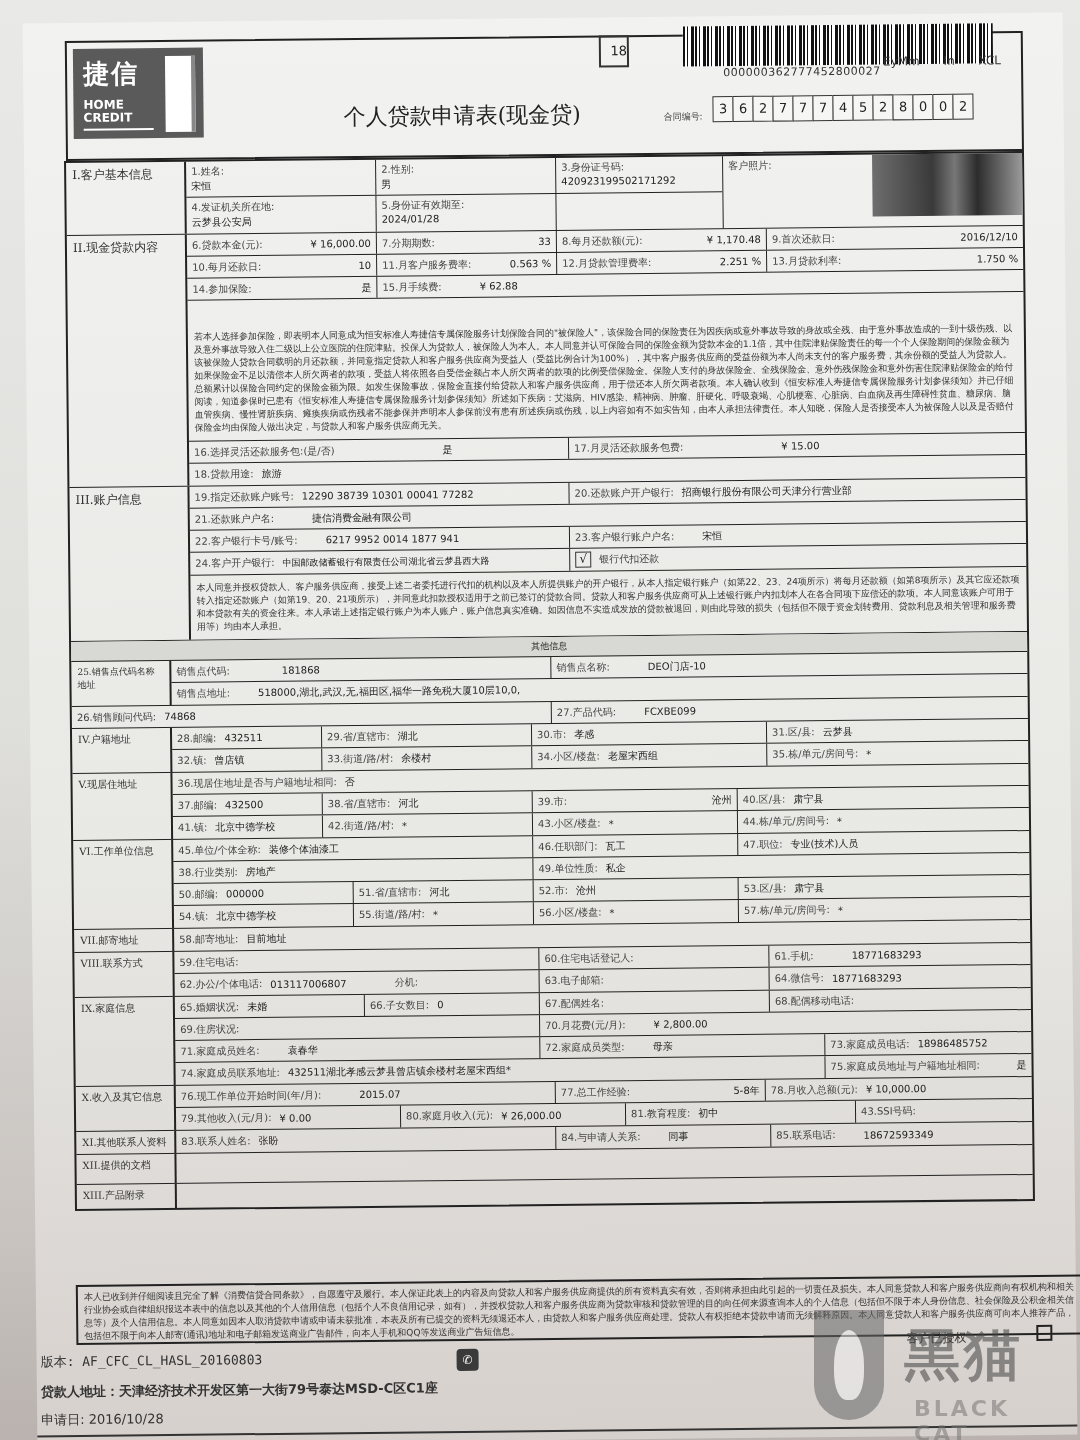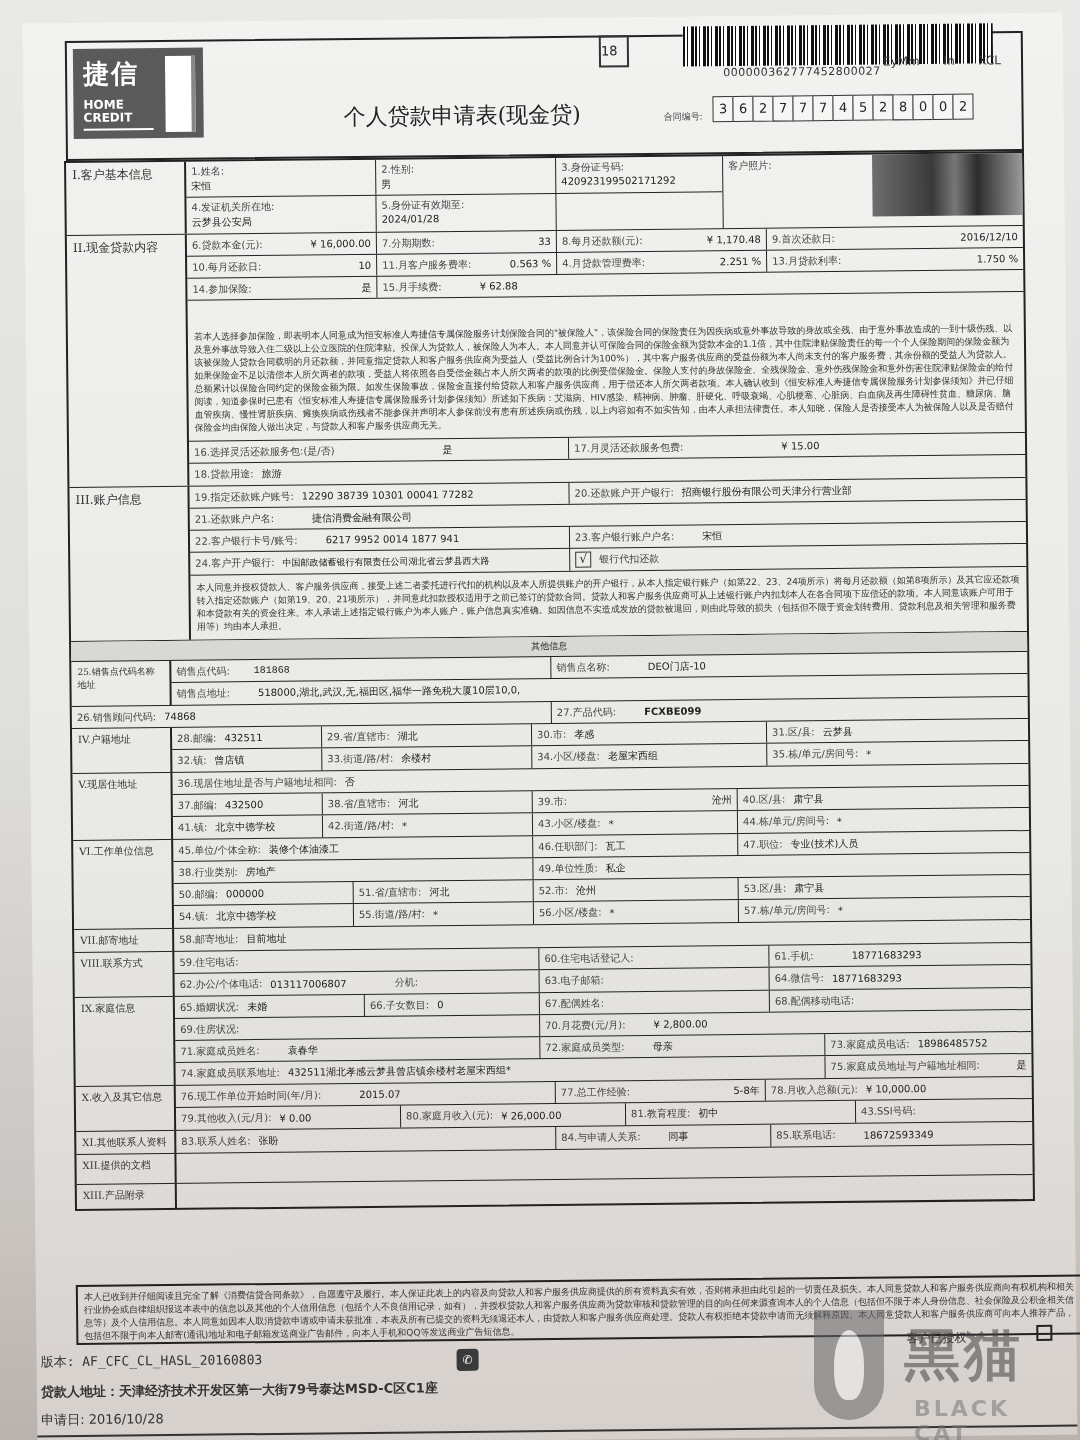--- a/index.html
+++ b/index.html
@@ -27,21 +27,21 @@
   .logo .cn { position: absolute; left: 10px; top: 8px; font-size: 26px; font-weight: bold; letter-spacing: 2px; }
   .logo .en { position: absolute; left: 10px; top: 50px; font-size: 12px; font-weight: bold; line-height: 13px; }
   .logo .bar { position: absolute; left: 10px; bottom: 8px; width: 70px; height: 2px; background: #fff; }
   .logo .block { position: absolute; left: 92px; top: 8px; width: 30px; height: 76px; background: #fff; border-right: 4px solid #888; }
   .title {
     position: absolute; left: 320px; top: 82px; font-size: 22px;
     font-family: "DejaVu Serif", "Liberation Serif", serif; color: #222;
   }
   .page-num {
     position: absolute; left: 576px; top: 18px; width: 30px; height: 32px;
-    border: 2px solid #333; text-align: left; line-height: 28px; font-size: 13px;
+    border: 2px solid #333; text-align: right; line-height: 28px; font-size: 13px;
   }
   .barcode {
     position: absolute; left: 660px; top: 10px; width: 310px; height: 40px;
     background: repeating-linear-gradient(90deg, #111 0 2px, #fff 2px 4px, #111 4px 5px, #fff 5px 8px, #111 8px 11px, #fff 11px 12px);
   }
   .barcode-text { position: absolute; left: 700px; top: 50px; font-size: 11px; color: #333; letter-spacing: 0.5px; }
   .code-tags { position: absolute; left: 860px; top: 40px; font-size: 12px; color: #333; word-spacing: 20px; }
   .contract-label { position: absolute; left: 640px; top: 94px; font-size: 9px; color: #444; }
   .contract-boxes { position: absolute; left: 690px; top: 80px; display: flex; }
   .contract-boxes span {
@@ -196,21 +196,21 @@
         <div class="sub">
           <div class="cell" style="width:190px;">
               <span class="lbl">10.每月还款日:</span>
               <span class="val right">10</span>
             </div>
           <div class="cell" style="width:180px;">
               <span class="lbl">11.月客户服务费率:</span>
               <span class="val right">0.563 %</span>
             </div>
           <div class="cell" style="width:210px;">
-              <span class="lbl">4.月贷款管理费率:</span>
+              <span class="lbl">12.月贷款管理费率:</span>
               <span class="val right">2.251 %</span>
             </div>
           <div class="cell" style="flex:1;">
               <span class="lbl">13.月贷款利率:</span>
               <span class="val right">1.750 %</span>
             </div>
         </div>
         <div class="sub">
           <div class="cell" style="width:190px;">
               <span class="lbl">14.参加保险:</span>
@@ -289,21 +289,21 @@
     </div>
 
     <div class="grey-band">其他信息</div>
 
     <div class="row">
       <div class="sec" style="font-size:9px;width:100px;">25.销售点代码名称地址</div>
       <div class="body">
         <div class="sub">
           <div class="cell" style="width:380px;">
               <span class="lbl">销售点代码:</span>
-              <span class="val" style="margin-left:16px;font-family:Liberation Mono, monospace;">181868</span>
+              <span class="val" style="margin-left:44px;">181868</span>
             </div>
           <div class="cell" style="flex:1;">
               <span class="lbl">销售点名称:</span>
               <span class="val" style="margin-left:30px;">DEO门店-10</span>
             </div>
         </div>
         <div class="sub">
           <div class="cell" style="flex:1;">
               <span class="lbl">销售点地址:</span>
               <span class="val" style="margin-left:20px;">518000,湖北,武汉,无,福田区,福华一路免税大厦10层10,0,</span>
@@ -311,21 +311,21 @@
         </div>
       </div>
     </div>
     <div class="row">
       <div class="cell" style="width:480px;">
           <span class="lbl">26.销售顾问代码:</span>
           <span class="val">74868</span>
         </div>
       <div class="cell" style="flex:1;">
           <span class="lbl">27.产品代码:</span>
-          <span class="val" style="margin-left:20px;font-weight:bold;">FCXBE099</span>
+          <span class="val" style="margin-left:20px;">FCXBE099</span>
         </div>
     </div>
 
     <div class="row">
       <div class="sec" style="width:100px;font-size:10px;">IV.户籍地址</div>
       <div class="body">
         <div class="sub">
           <div class="cell" style="width:150px;">
               <span class="lbl">28.邮编:</span>
               <span class="val">432511</span>

